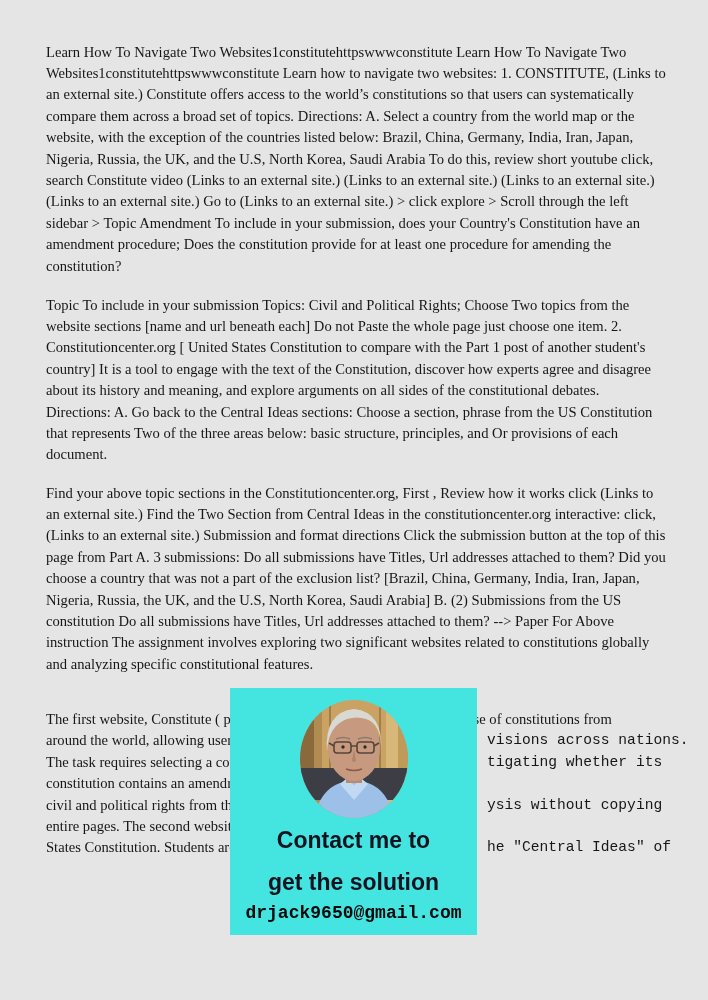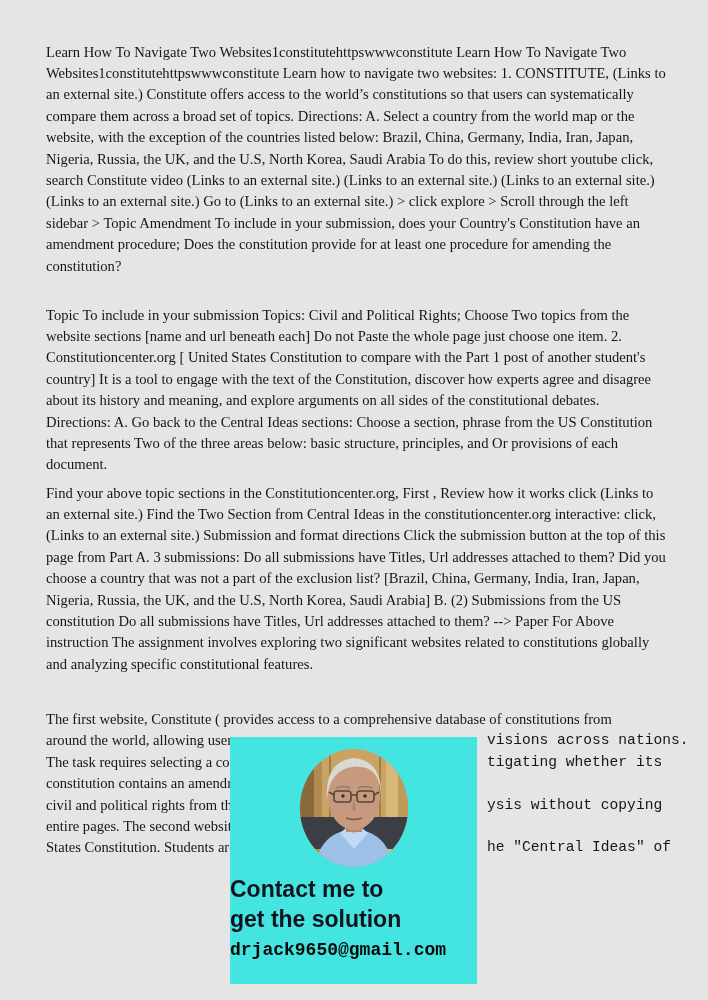--- a/index.html
+++ b/index.html
@@ -19,21 +19,21 @@
   .para {
     position: absolute;
     left: 46px;
     width: 620px;
     font-size: 14.6px;
     line-height: 21.4px;
     text-align: left;
     white-space: normal;
   }
   .para-1 { top: 27px; }
-  .para-2 { top: 290px; }
+  .para-2 { top: 280px; }
   .para-3 { top: 468px; }
   .para-4 { top: 709px; }
   .p4line {
     position: relative;
     height: 21.4px;
     white-space: nowrap;
   }
   .frag-left {
     position: absolute;
     left: 0;
@@ -41,39 +41,40 @@
   }
   .frag-right {
     position: absolute;
     left: 441px;
     top: 0;
     font-family: Liberation Mono, monospace;
   }
   .ad-card {
     position: absolute;
     left: 230px;
-    top: 737px;
+    top: 688px;
     width: 247px;
     height: 247px;
     background: #44e4e0;
     z-index: 5;
+    text-align: center;
     cursor: pointer;
   }
   .photo-wrap {
     margin: 12px auto 0 auto;
     width: 108px;
     height: 118px;
   }
   .ad-headline {
     font-family: "Liberation Sans", "DejaVu Sans", sans-serif;
     font-weight: 700;
     font-size: 23px;
     line-height: 30px;
     color: #13131f;
-    margin-top: 0;
+    margin-top: 12px;
   }
   .ad-headline.first { margin-top: 7px; }
   .ad-email {
     font-family: Liberation Mono, monospace;
     font-weight: 700;
     font-size: 18px;
     line-height: 28px;
     color: #0a0a0a;
     margin-top: 2px;
   }

